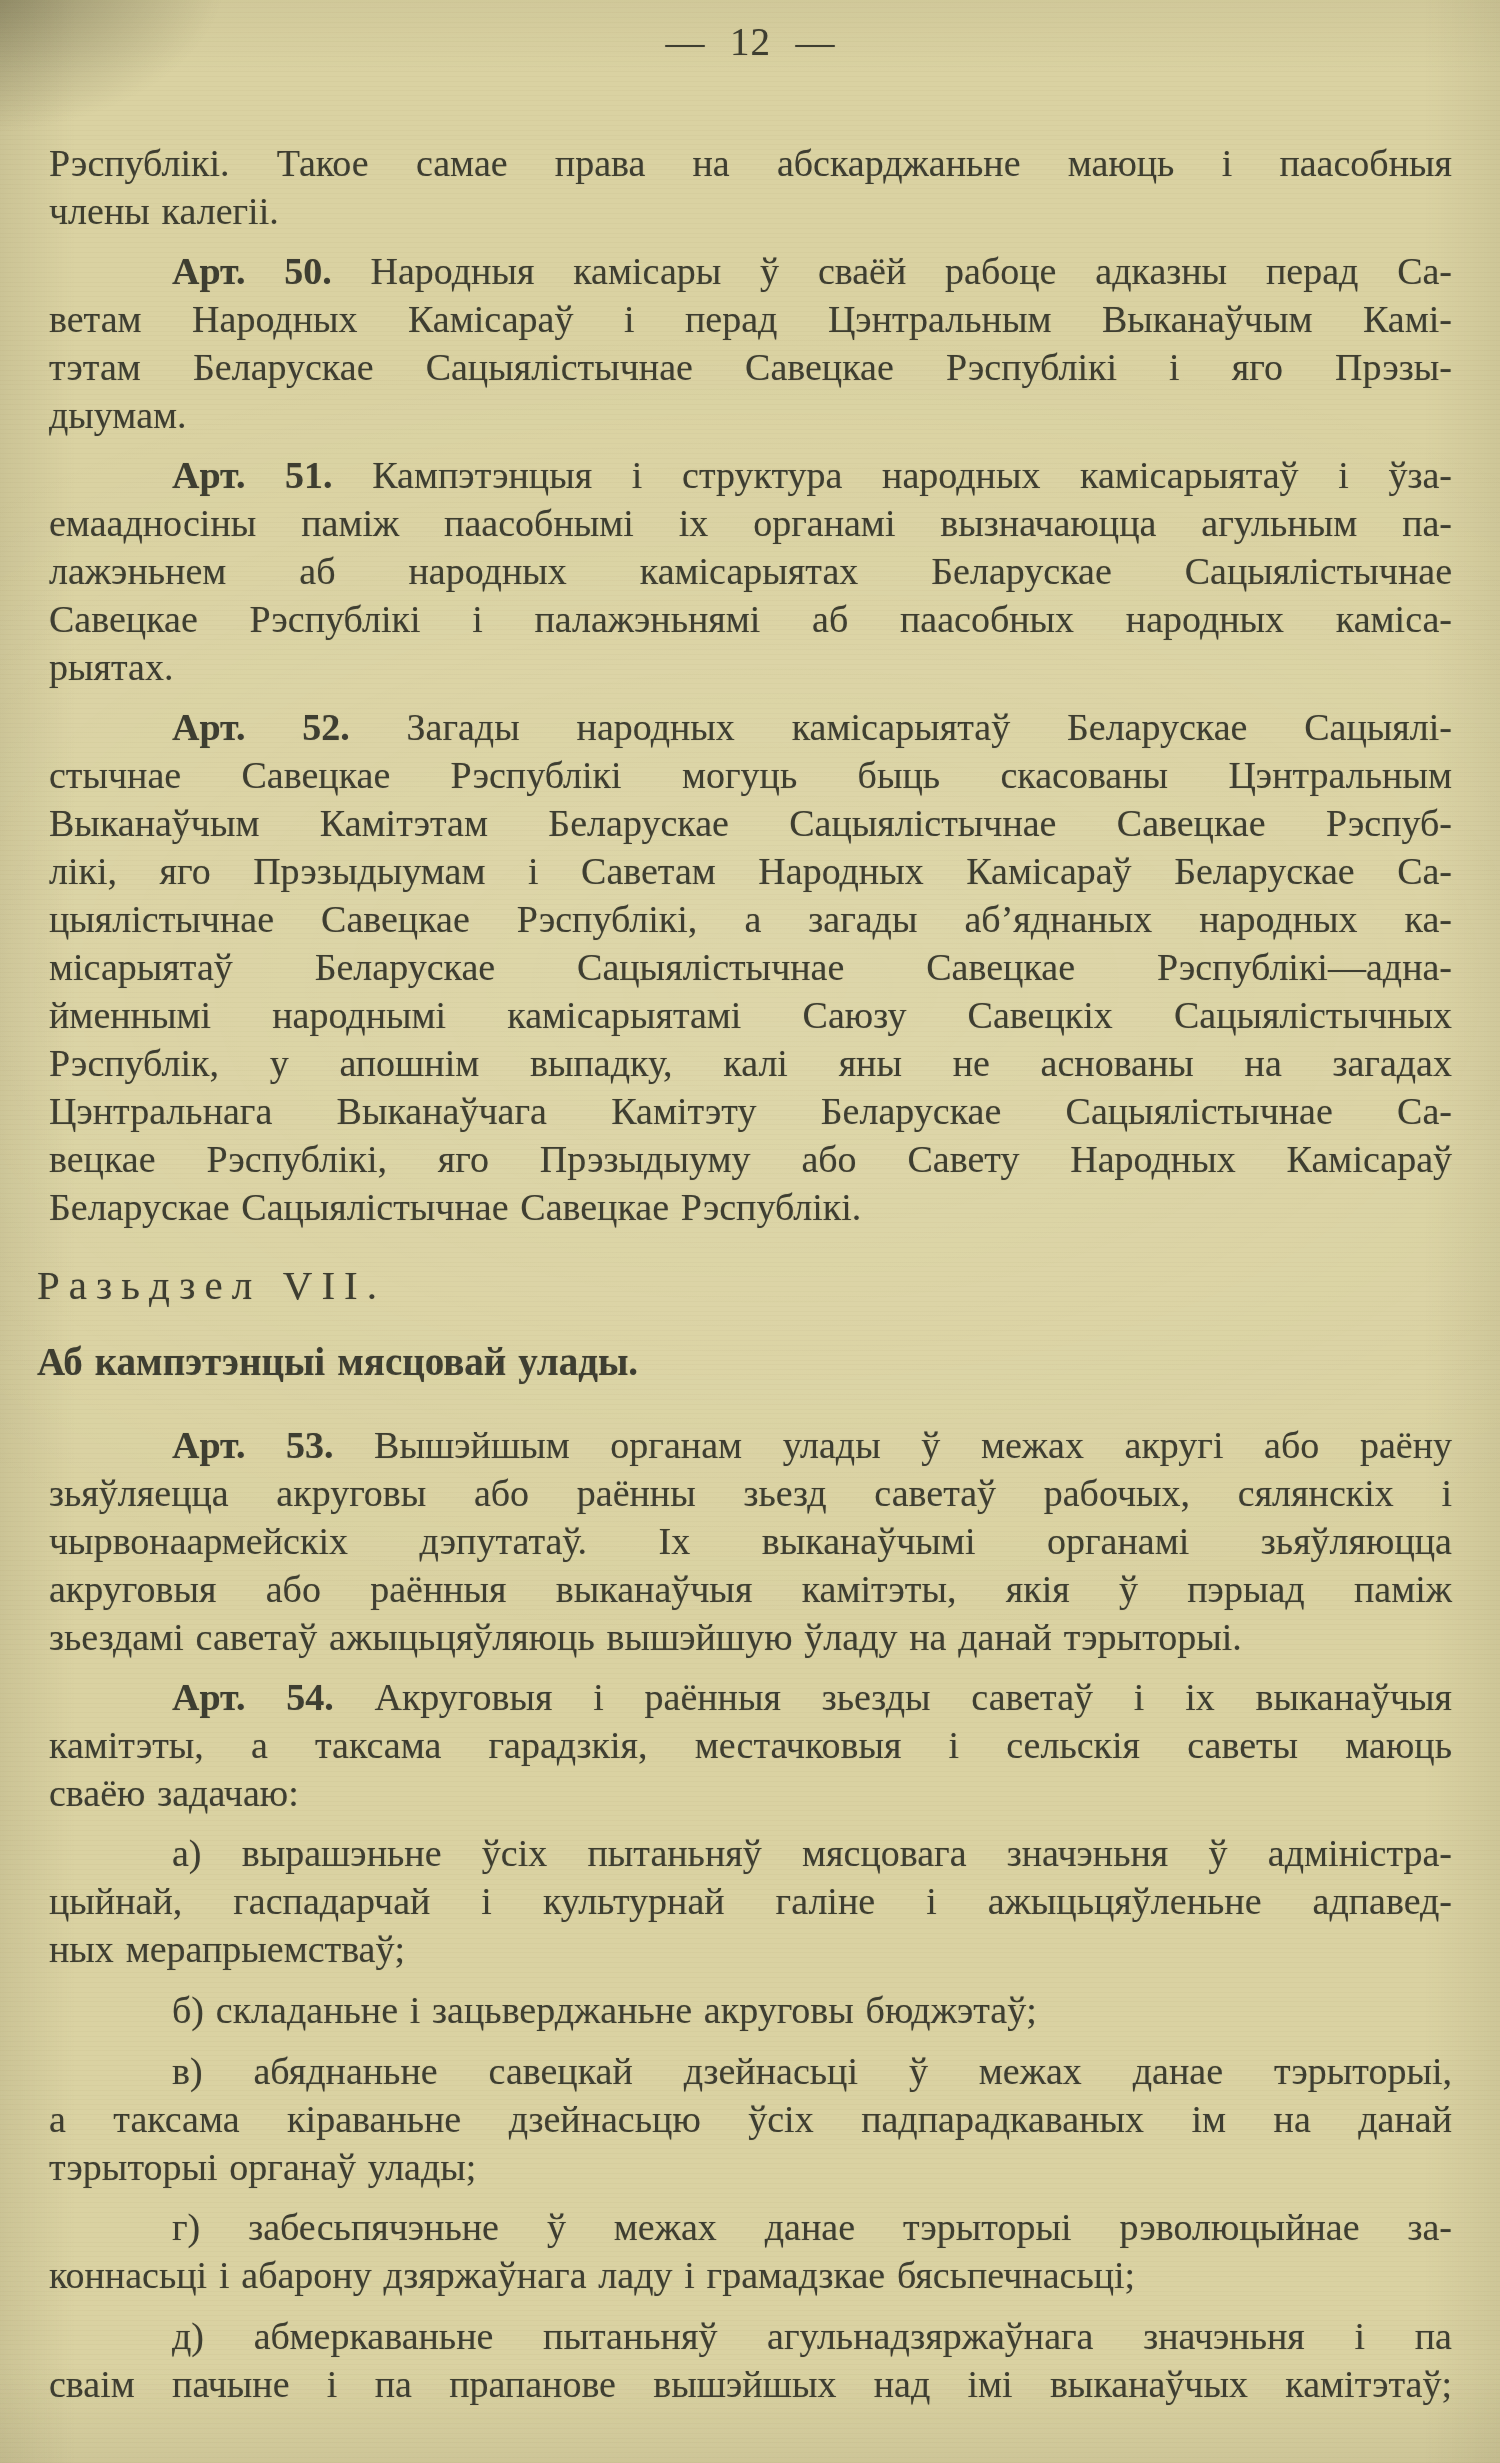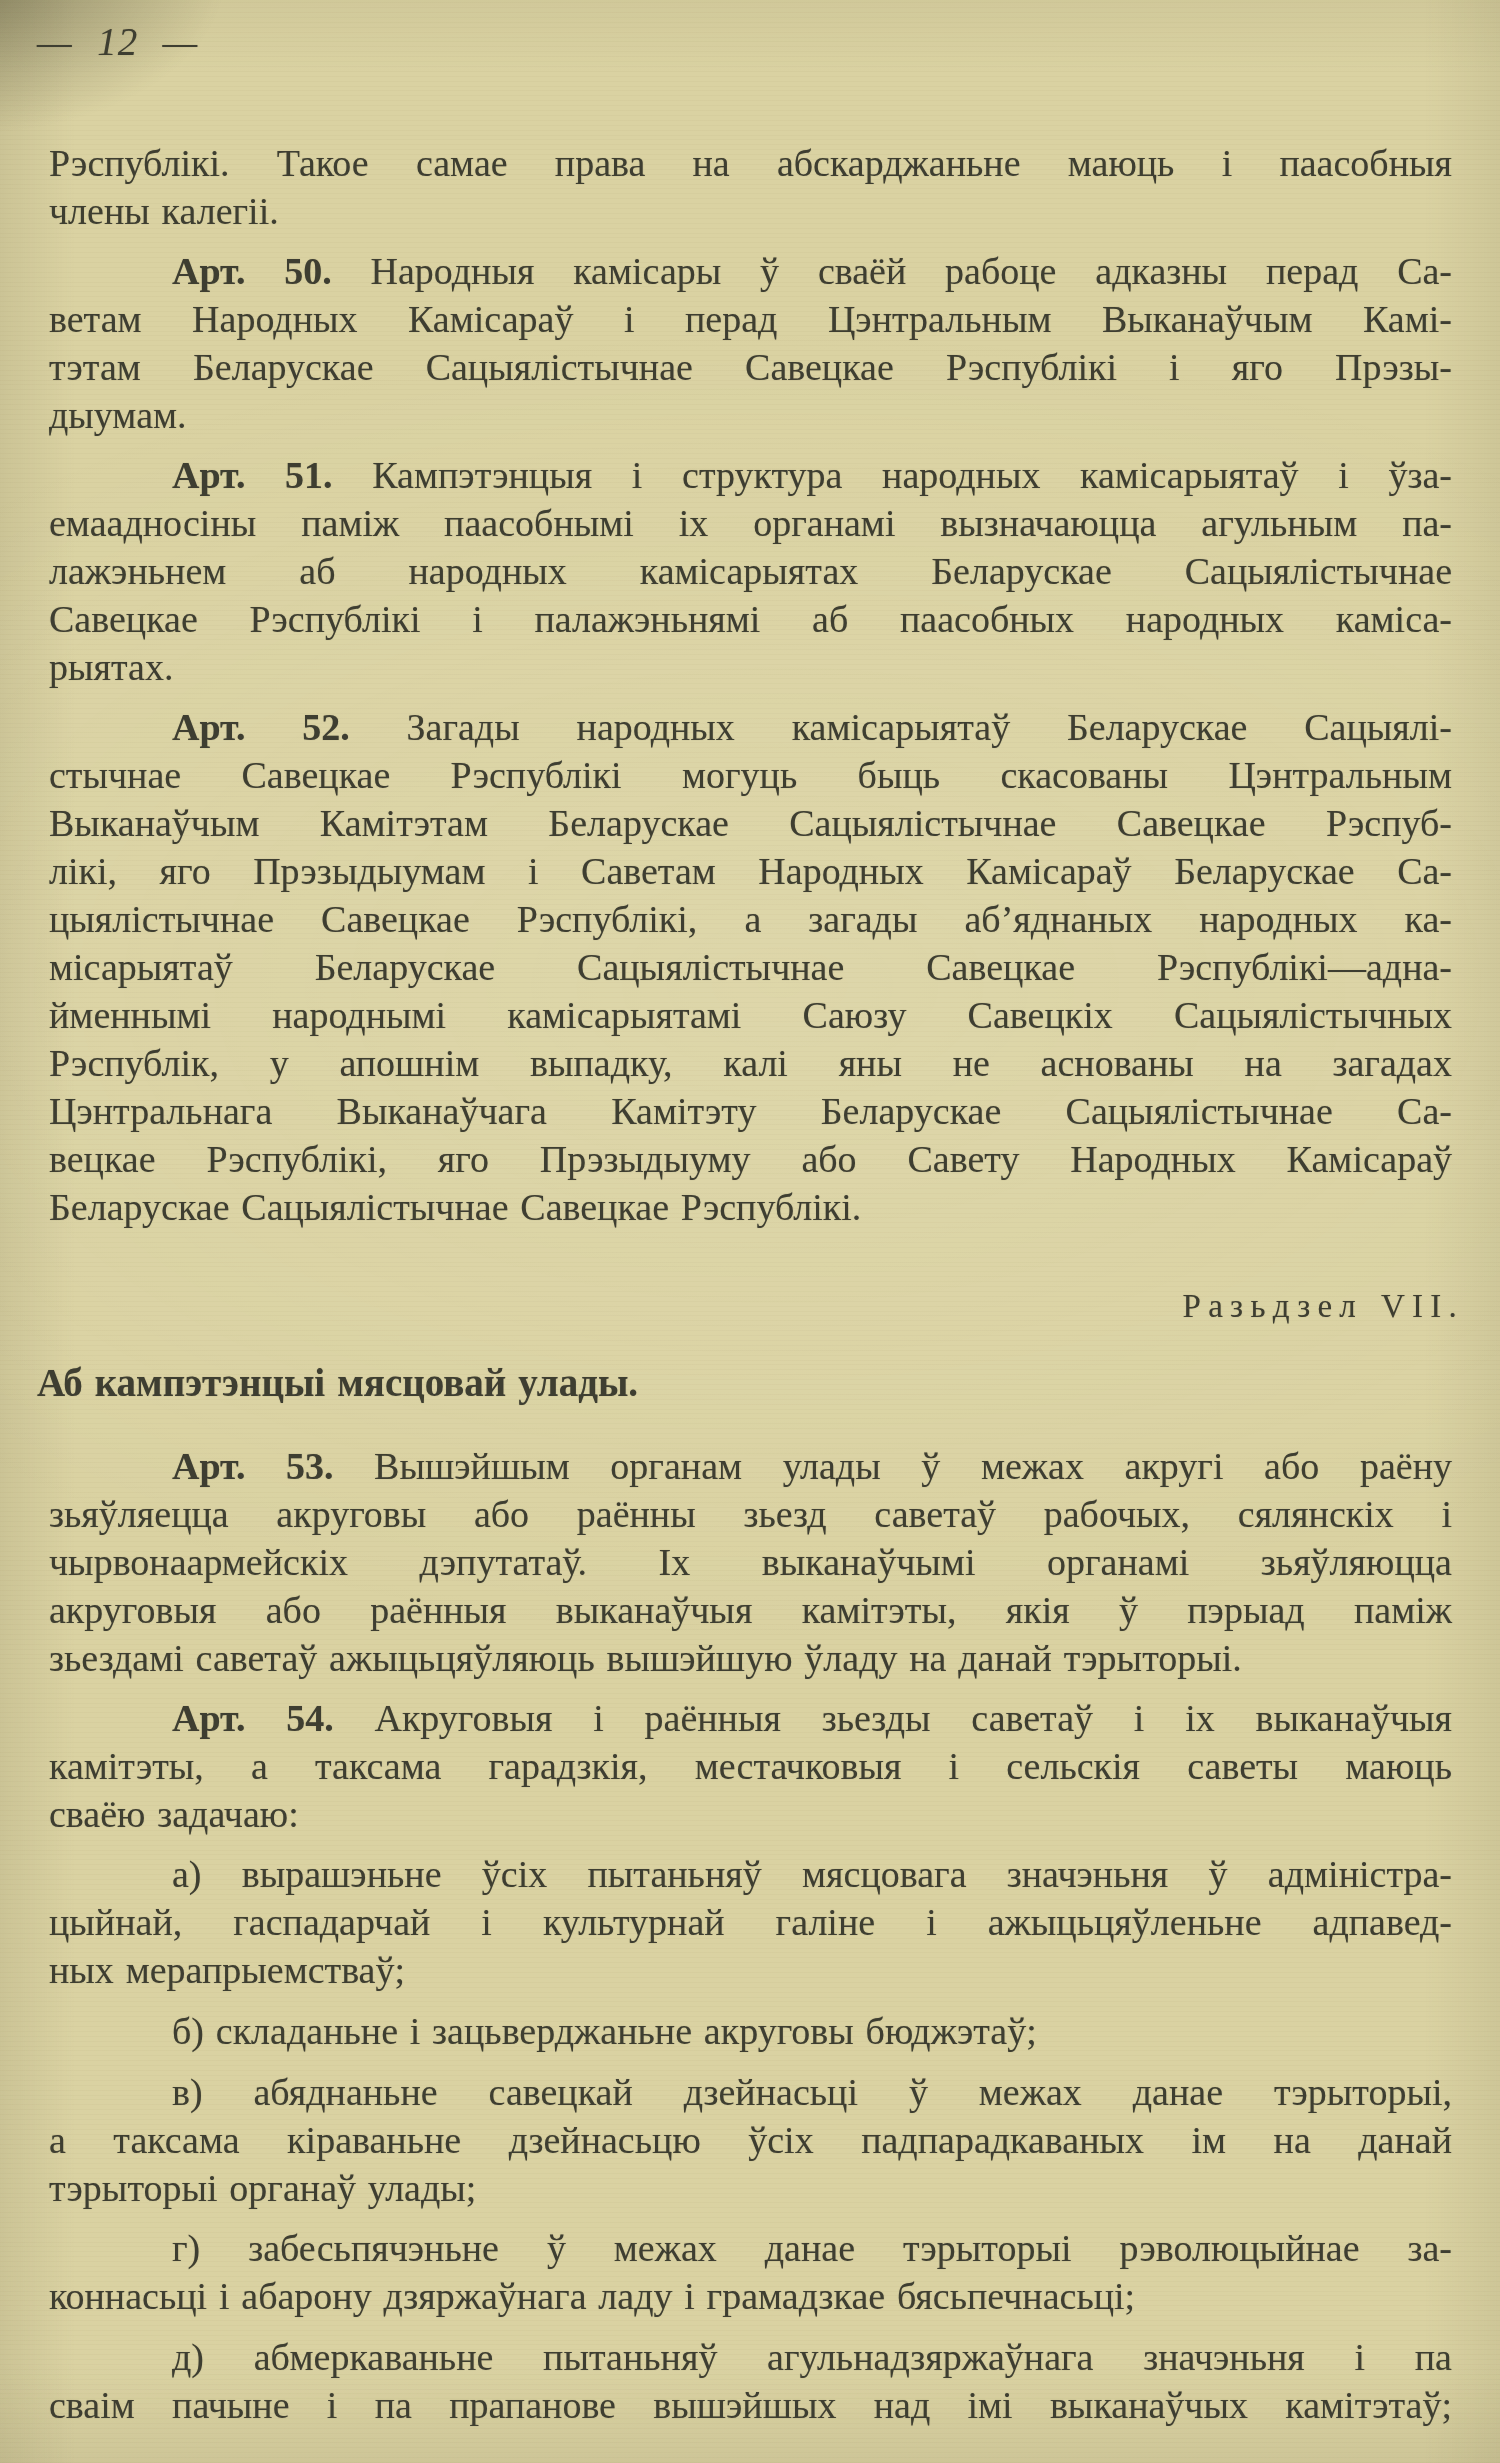--- a/index.html
+++ b/index.html
@@ -20,45 +20,45 @@
     padding: 0 37px;
     font-family: "Liberation Serif", "DejaVu Serif", serif;
     font-size: 38px;
     line-height: 48px;
     color: #3e3e31;
     text-shadow: 0 0 1px rgba(62,61,47,0.35);
     word-spacing: 0.06em;
   }
   .pageno {
     margin-top: 17.6px;
+    text-align: center;
     font-size: 39px;
     word-spacing: 13.7px;
     letter-spacing: 1px;
-    font-style: italic;
   }
   .para { margin: 12px; }
   .intro { margin-top: 73px; }
   .art { margin-top: 11.8px; }
   .item { margin-top: 12.7px; }
   .line {
     text-align: justify;
     text-align-last: justify;
     -moz-text-align-last: justify;
   }
   .line.last {
     text-align-last: left;
     -moz-text-align-last: left;
   }
   .indent { text-indent: 123px; }
   .b { font-weight: bold; }
   .sec-title {
-    margin-top: 51px;
-    text-align: right;
+    margin-top: 30px;
+    text-align: left;
     letter-spacing: 0.22em;
-    font-size: 33px;
+    font-size: 41px;
   }
   .sec-sub {
     margin-top: 29px;
     font-weight: bold;
     font-size: 39px;
   }
   .after-sec { margin-top: 35px; }
 </style>
 </head>
 <body>

